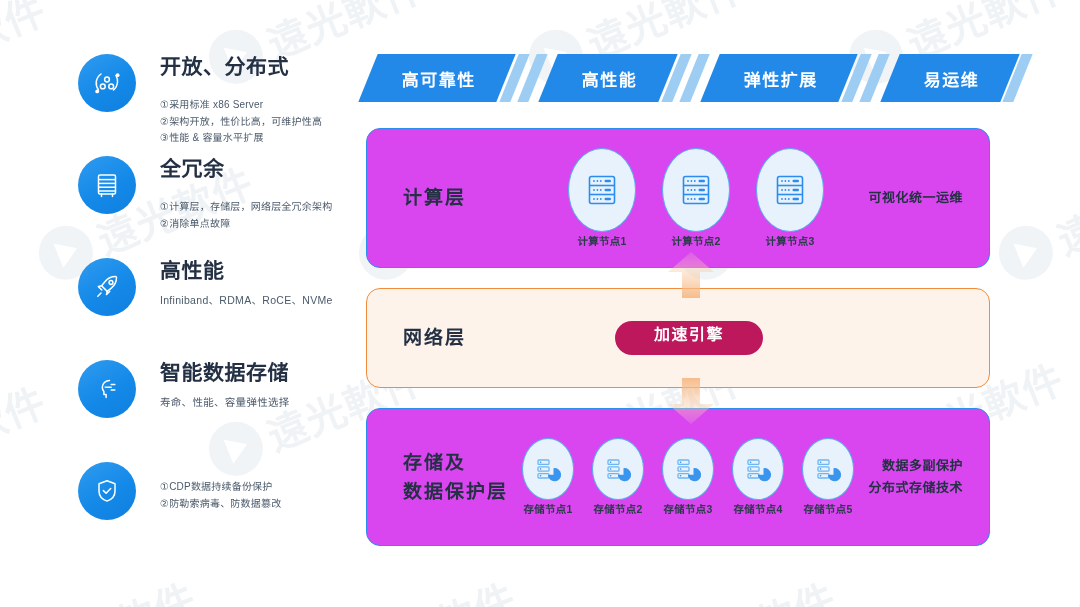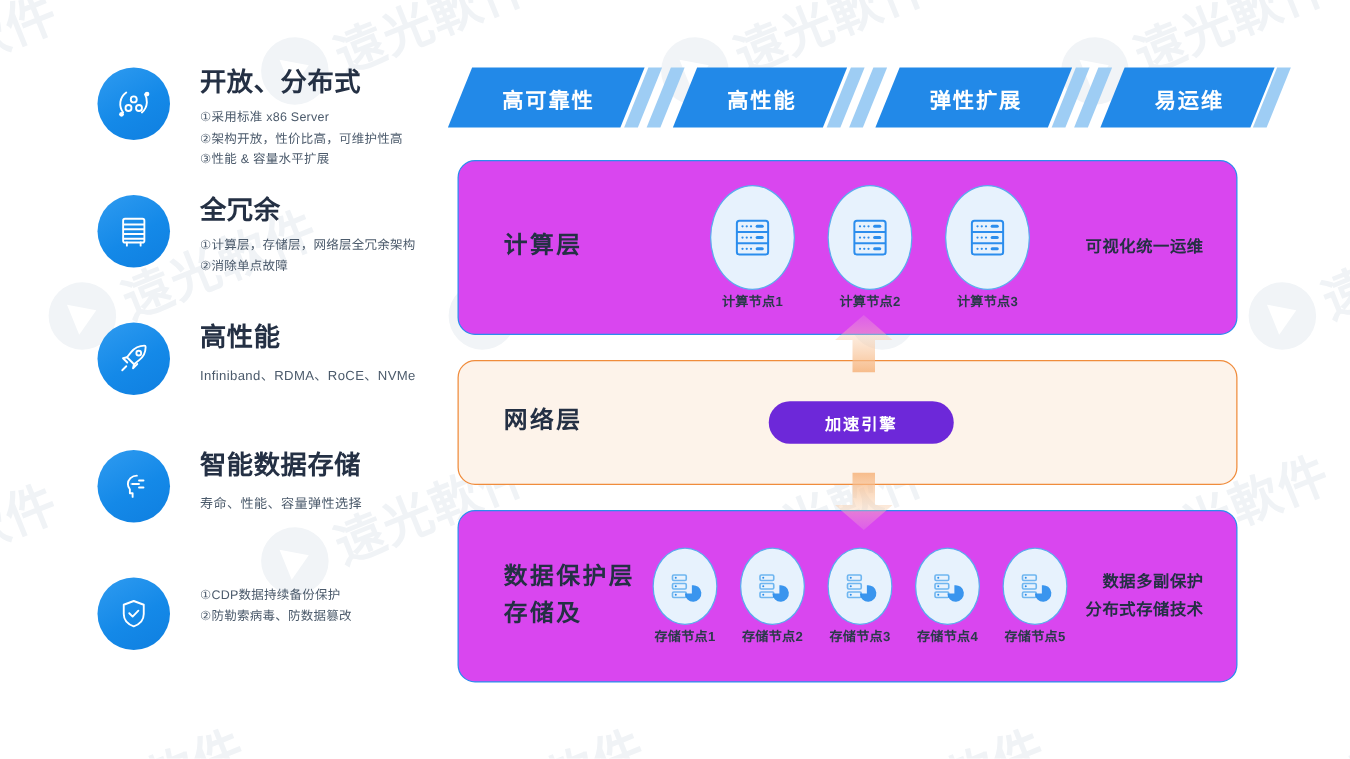--- a/index.html
+++ b/index.html
@@ -91,21 +91,21 @@
     margin-left: 24px;
     padding-top: 2px;
   }
   .feature-title {
     font-size: 21px;
     font-weight: bold;
     color: #243044;
     line-height: 1.25;
     letter-spacing: 0.5px;
   }
-  .feature-lines { margin-top: 7px; }
+  .feature-lines { margin-top: 17px; }
   .feature-line {
     font-size: 10px;
     color: #4b5a6b;
     line-height: 1.65;
     letter-spacing: 0.2px;
     white-space: nowrap;
   }
   .feature-sub {
     font-size: 10.5px;
     color: #4b5a6b;
@@ -246,26 +246,25 @@
   }
 
   
   #accel-pill {
     position: absolute;
     left: 248px;
     top: 50%;
     transform: translateY(-50%);
     width: 148px; height: 34px;
     border-radius: 17px;
-    background: #6d28d9;
-    display: flex;
-    align-items: center;
+    background: #be185d;
+    display: flex;
     justify-content: center;
     color: #ffffff;
-    font-size: 13px;
+    font-size: 16px;
     font-weight: bold;
     letter-spacing: 1.5px;
   }
 
   
   .flow-arrow {
     position: absolute;
     left: 662px;
     width: 58px;
     z-index: 1;
@@ -575,22 +574,22 @@
 
     <div class="panel" id="panel-network">
       <div class="panel-title">网络层</div>
       <div id="accel-pill">
         <span>加速引擎</span>
       </div>
     </div>
 
     <div class="panel" id="panel-storage">
       <div class="panel-title">
+        <div>存储及</div>
         <div>数据保护层</div>
-        <div>存储及</div>
       </div>
 
       <div class="nodes" id="storage-nodes">
         <div class="node storage">
           <div class="node-oval">
             <svg width="28" height="28" viewBox="0 0 28 28" fill="none">
               <g stroke="#6fb6f0" stroke-width="1.3">
                 <rect x="4" y="5" width="11" height="4.4" rx="1"></rect>
                 <rect x="4" y="11.8" width="11" height="4.4" rx="1"></rect>
                 <rect x="4" y="18.6" width="11" height="4.4" rx="1"></rect>

